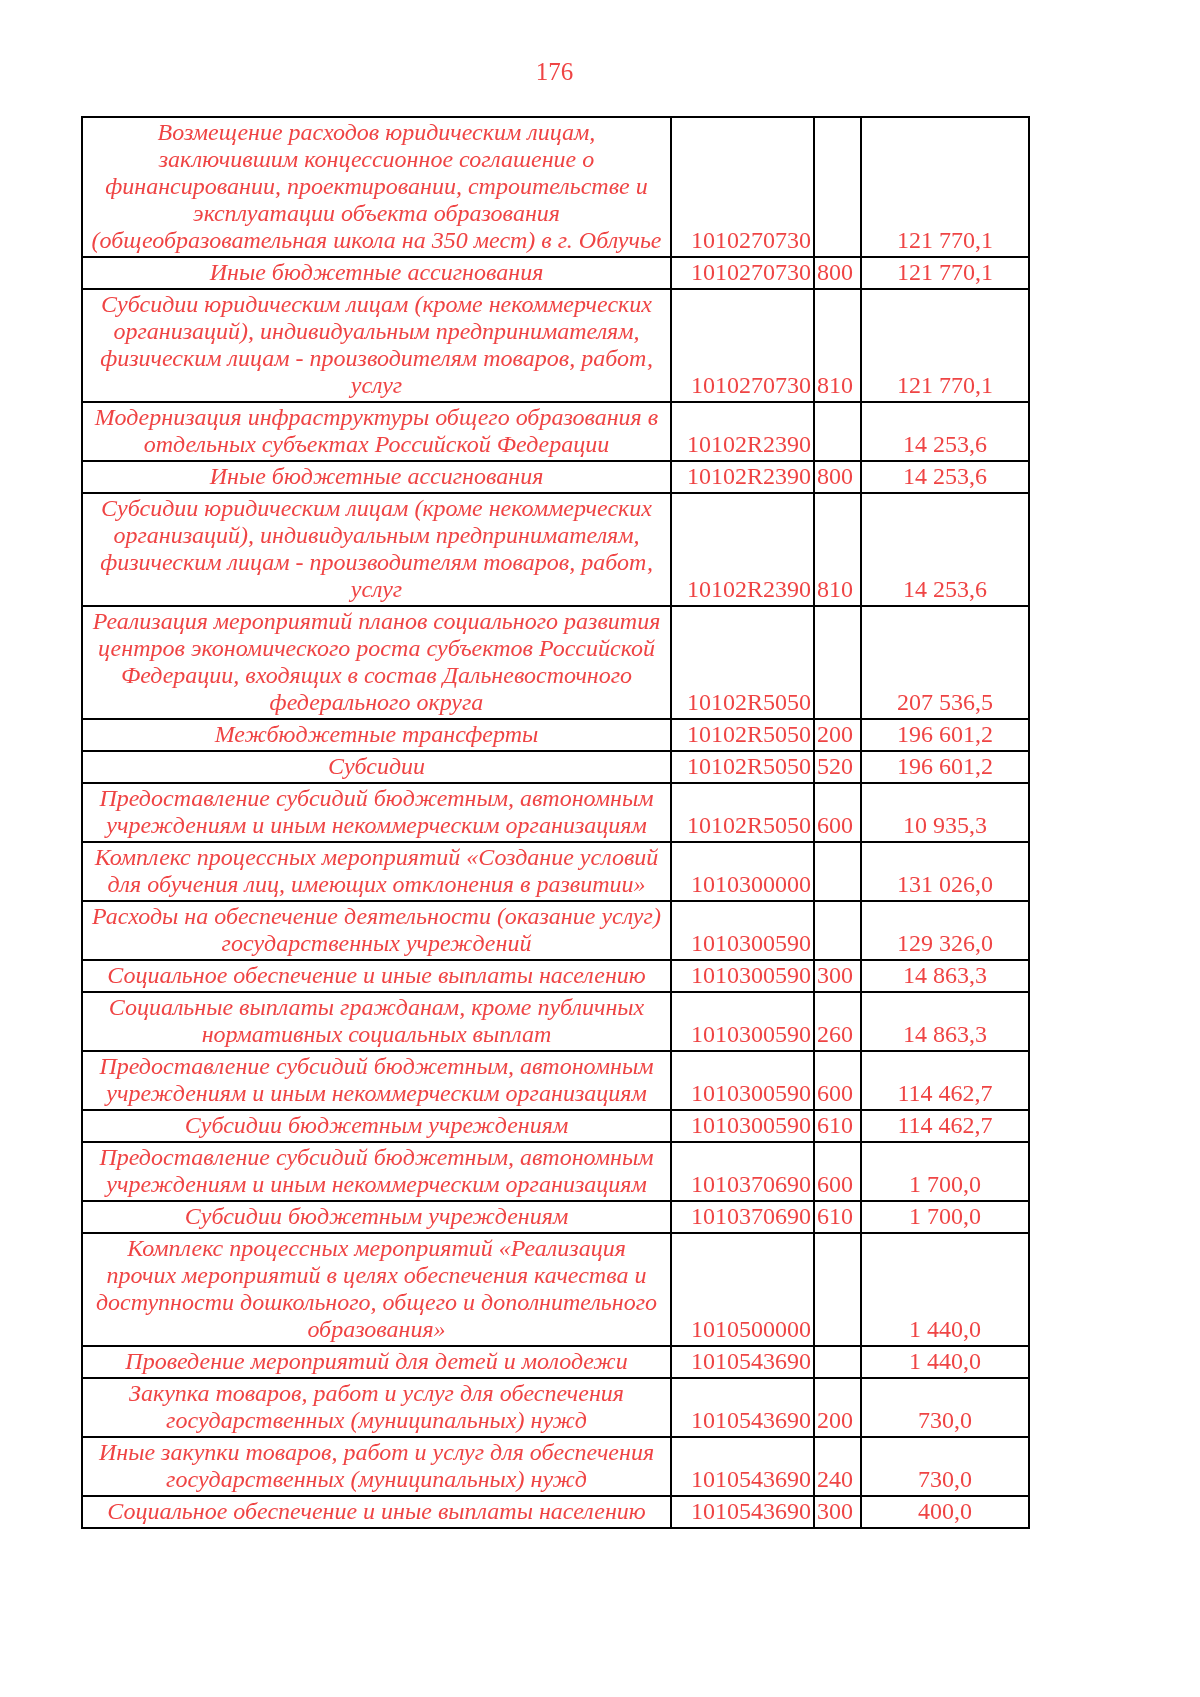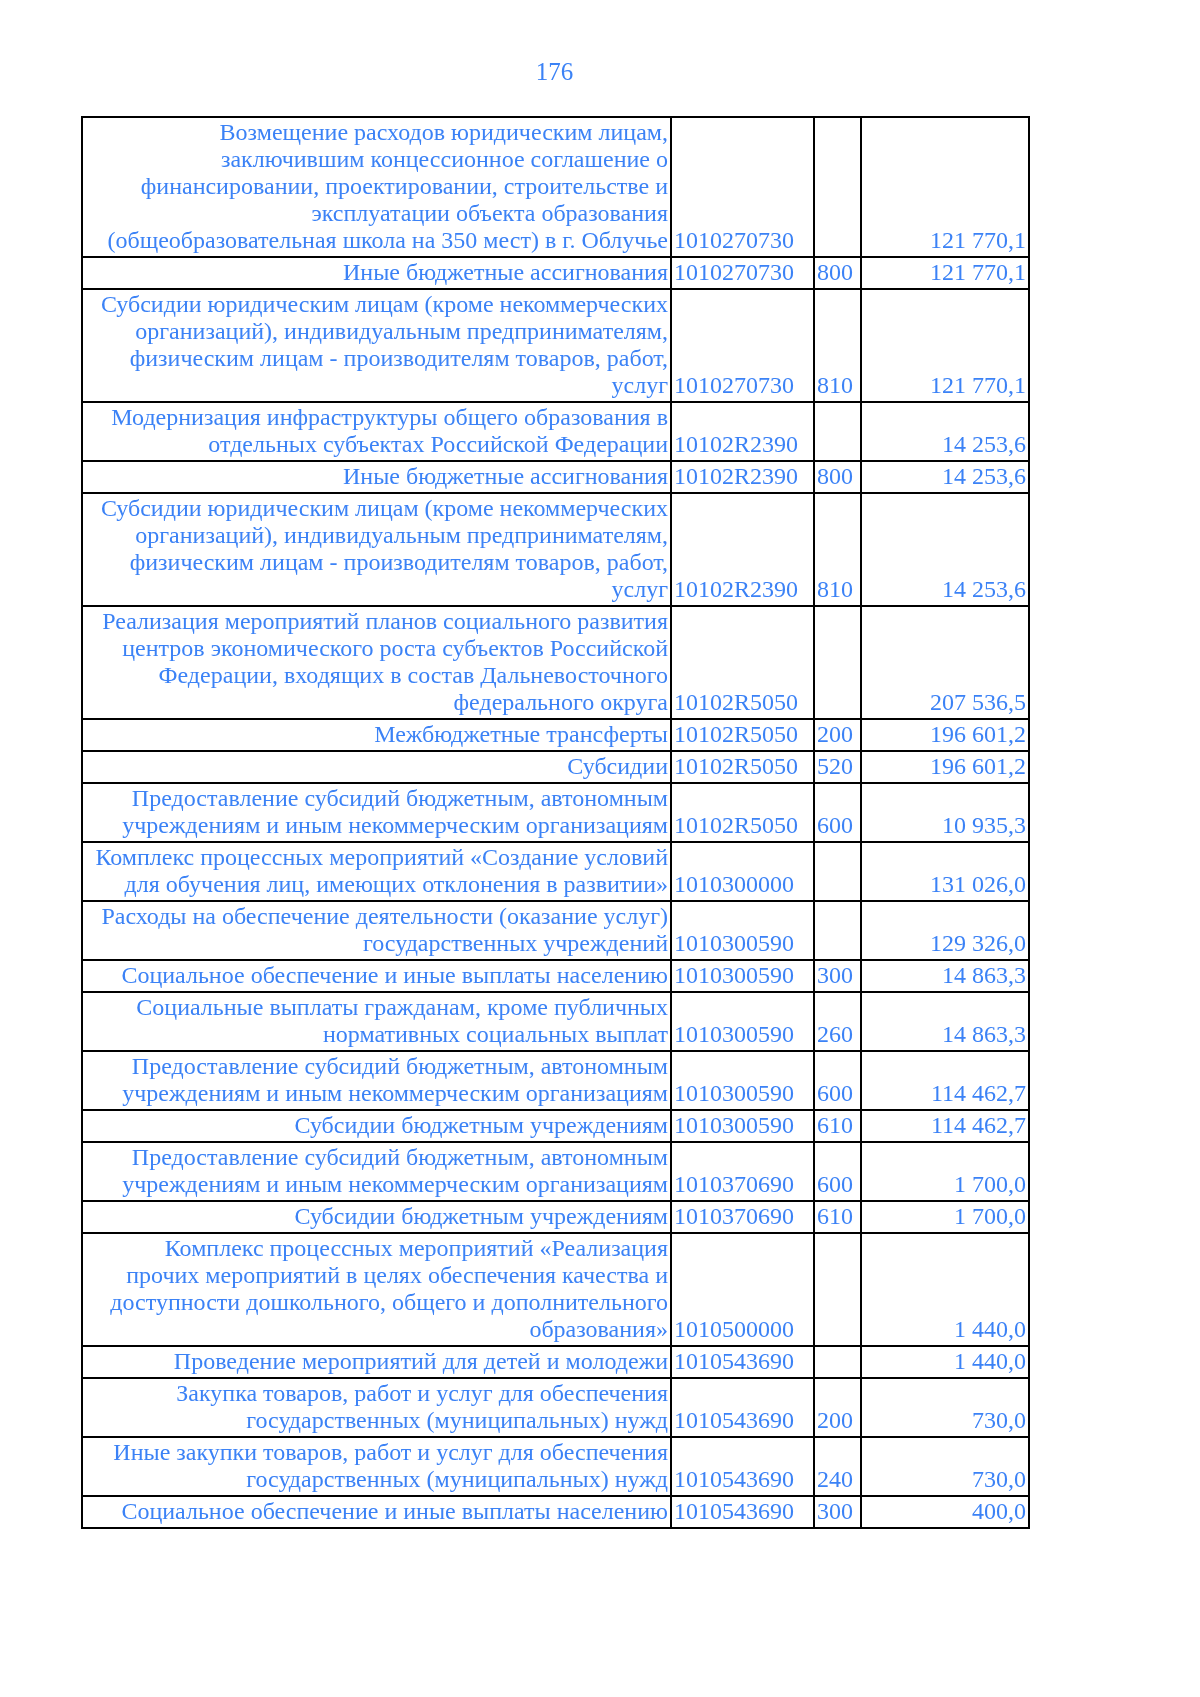--- a/index.html
+++ b/index.html
@@ -2,21 +2,21 @@
 <html><head>
 <meta charset="utf-8">
 <style>
   * { margin: 0; padding: 0; box-sizing: border-box; }
   html, body { background: #ffffff; }
   .page {
     position: relative;
     width: 1200px;
     height: 1697px;
     background: #ffffff;
-    color: #3b82f6;
+    color: #ef4444;
     font-family: "Liberation Serif", "DejaVu Serif", serif;
     overflow: hidden;
   }
   .page-number {
     position: absolute;
     top: 58px;
     left: 81px;
     width: 947px;
     text-align: center;
     font-size: 25px;
@@ -31,28 +31,29 @@
     table-layout: fixed;
     font-size: 24px;
     line-height: 27px;
   }
   table.budget td {
     border: 2px solid #000000;
     vertical-align: bottom;
     padding: 1px 2px 2px 2px;
   }
   td.name {
-    text-align: right;
+    text-align: center;
     white-space: pre-line;
     padding-left: 4px;
     padding-right: 4px;
-  }
-  td.code { text-align: left; }
+    font-style: italic;
+  }
+  td.code { text-align: right; }
   td.vr { }
-  td.amount { text-align: right; }
+  td.amount { text-align: center; }
   col.c-name   { width: 589px; }
   col.c-code   { width: 143px; }
   col.c-vr     { width: 47px; }
   col.c-amount { width: 168px; }
 </style>
 </head>
 <body>
 
 <div class="page">
   <div class="page-number">176</div>

